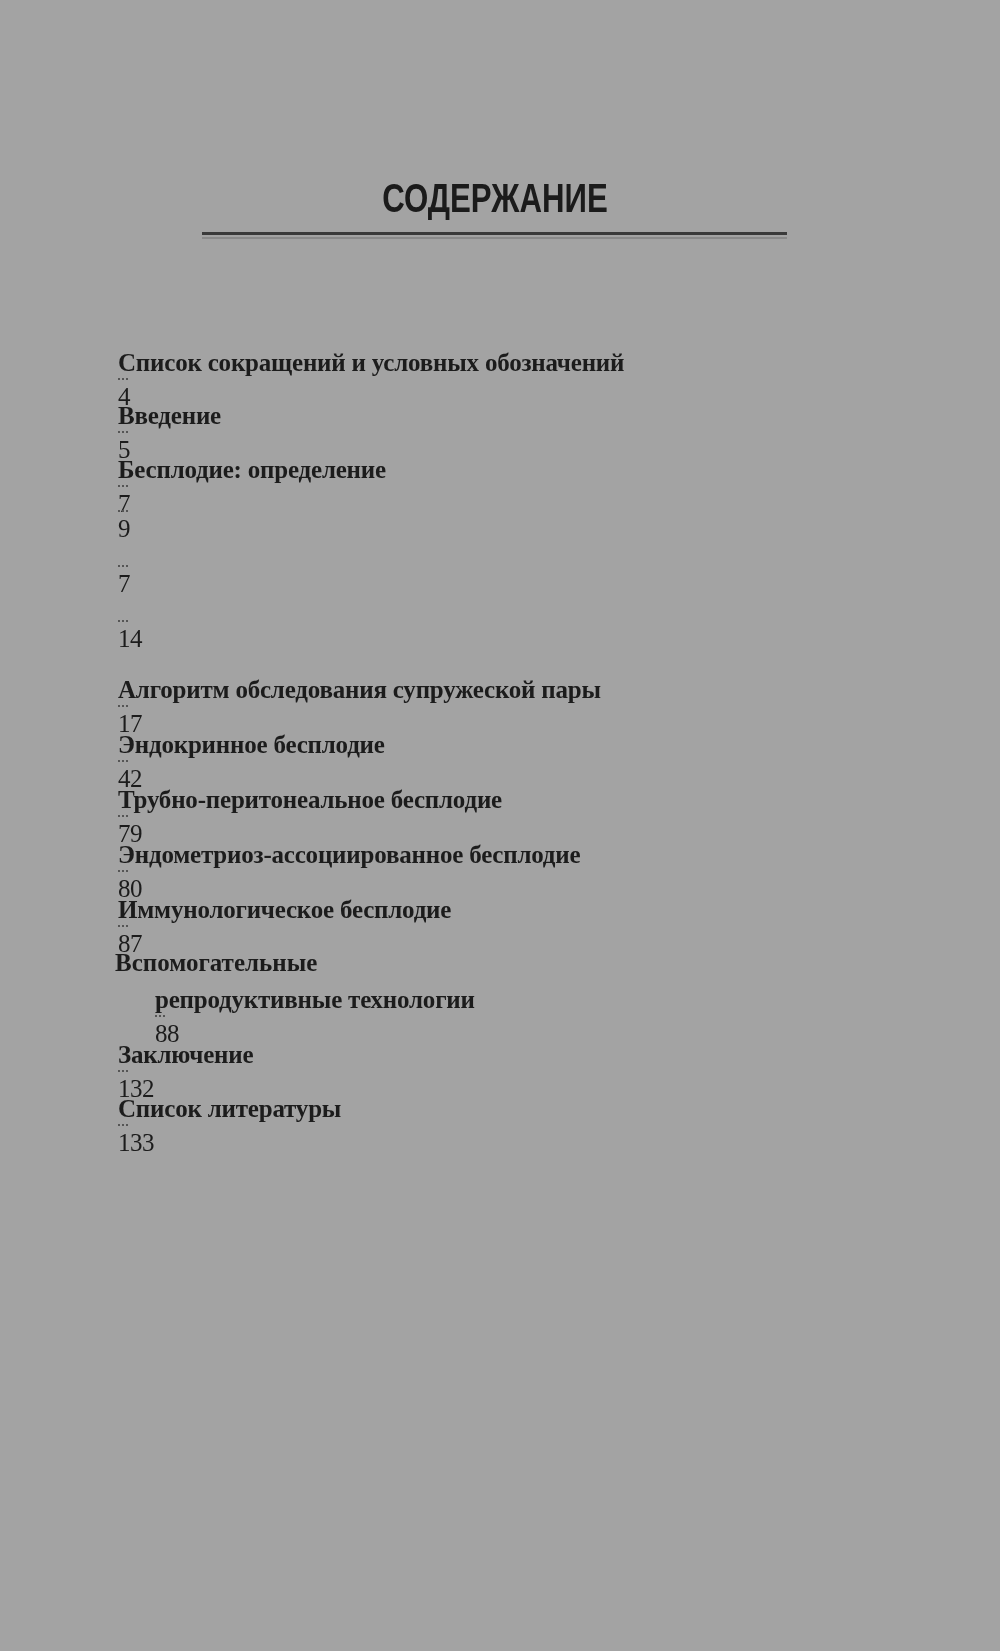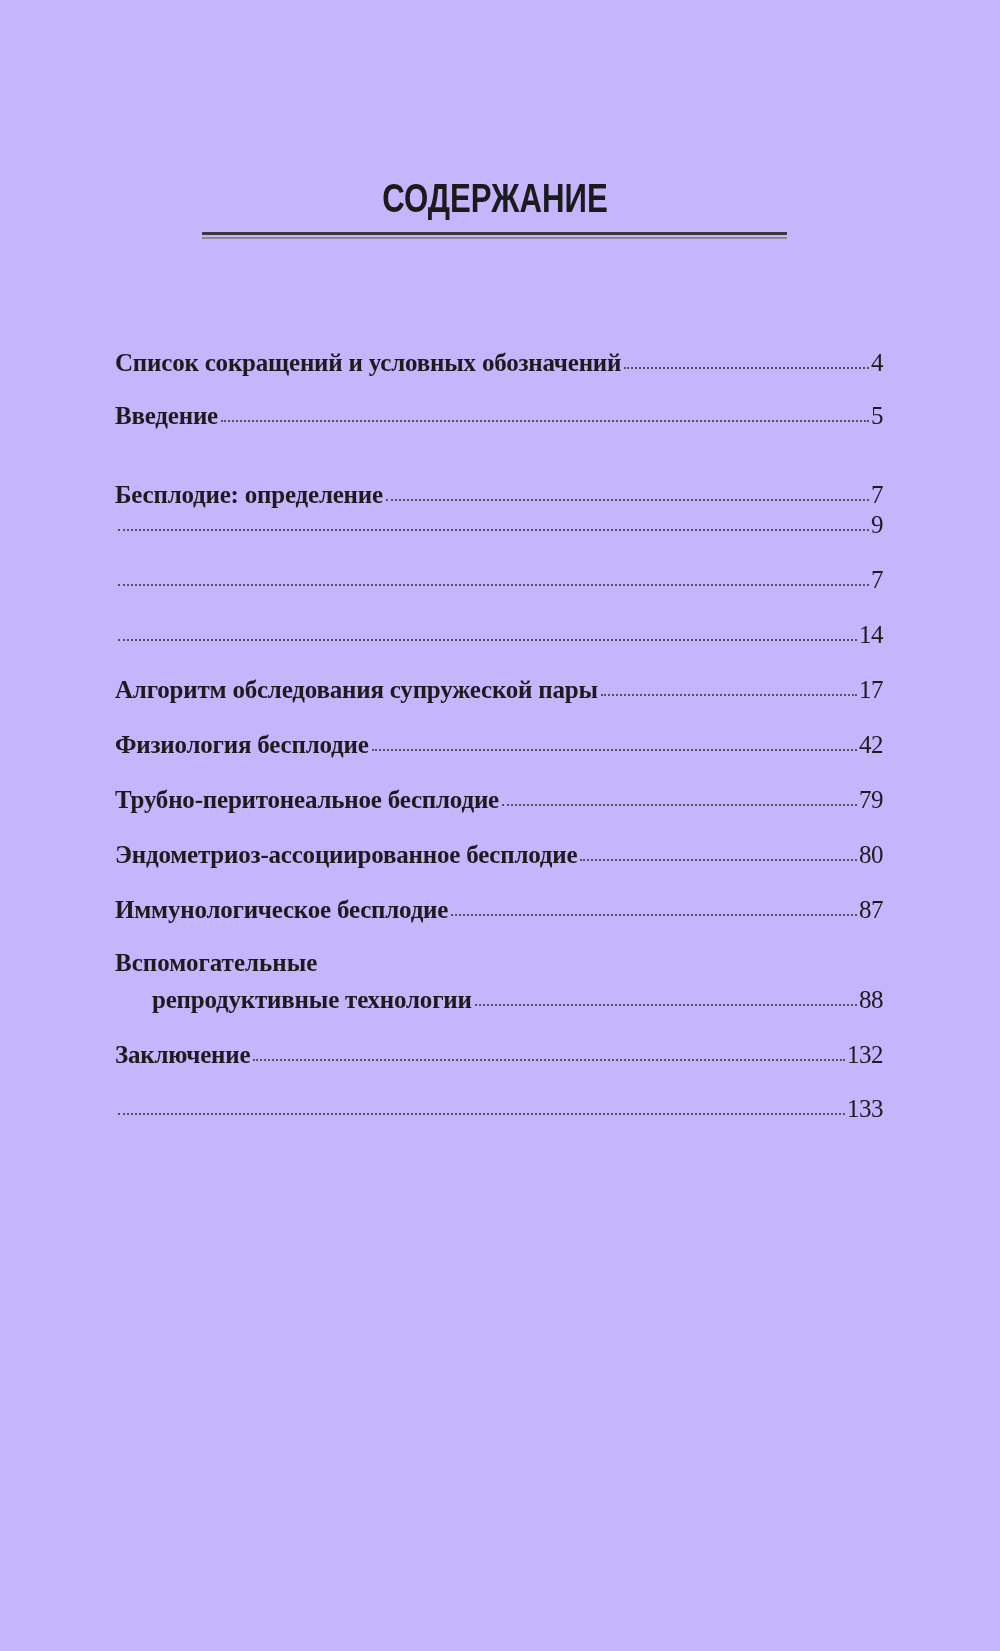--- a/index.html
+++ b/index.html
@@ -1,33 +1,33 @@
 <!DOCTYPE html>
 <html><head>
 <meta charset="utf-8">
 <style>
   html, body { margin: 0; padding: 0; background: #ffffff; }
   body { width: 1000px; height: 1651px; position: relative; overflow: hidden; color: #1a1a1a; }
-  .page { position: absolute; left: 0; top: 0; width: 1000px; height: 1651px; background: #c4b5fd; }
+  .page { position: absolute; left: 0; top: 0; width: 1000px; height: 1651px; background: #a3a3a3; }
   .title {
     position: absolute; left: 0; width: 990px; top: 176px; text-align: center;
     font-family: "Liberation Sans", sans-serif; font-weight: bold; font-size: 40px;
     letter-spacing: 0px; transform: scaleX(0.78); transform-origin: 495px 0;
     color: #1b1b1b; line-height: 44px;
   }
   .rule {
     position: absolute; left: 202px; width: 585px; top: 232px; height: 7px;
   }
   .rule .l1 { position: absolute; left: 0; right: 0; top: 0; height: 3px; background: #3a3a3a; }
   .rule .l2 { position: absolute; left: 0; right: 0; top: 5px; height: 2px; background: #8a8a8a; }
   .toc { position: absolute; left: 115px; width: 768px; top: 0; }
   .row {
     position: absolute; left: 0; width: 768px; display: flex; align-items: baseline;
     font-family: "Liberation Serif", serif; font-weight: bold; font-size: 25px;
-    line-height: 30px; color: #1c1c1c; white-space: nowrap;
+    line-height: 30px; color: #1c1c1c; white-space: nowrap; flex-direction: column;
   }
   .row .label { flex: 0 0 auto; letter-spacing: -0.2px; }
   .row .dots {
     flex: 1 1 auto; margin: 0 2px 0 3px; height: 2px; align-self: baseline;
     border-bottom: 2px dotted #555; transform: translateY(-2px); min-width: 10px;
   }
   .row .page-num { flex: 0 0 auto; font-weight: normal; font-size: 25px; letter-spacing: -0.5px; }
   .row-pre {
     position: absolute; left: 0; font-family: "Liberation Serif", serif; font-weight: bold;
     font-size: 25px; line-height: 30px; color: #1c1c1c; white-space: nowrap;
@@ -48,21 +48,21 @@
     <div class="row" style="top:348px">
       <span class="label">Список сокращений и условных обозначений</span>
       <span class="dots"></span>
       <span class="page-num">4</span>
     </div>
     <div class="row" style="top:401px">
       <span class="label">Введение</span>
       <span class="dots"></span>
       <span class="page-num">5</span>
     </div>
-    <div class="row" style="top:480px">
+    <div class="row" style="top:455px">
       <span class="label">Бесплодие: определение</span>
       <span class="dots"></span>
       <span class="page-num">7</span>
     </div>
     <div class="row" style="top:510px">
       <span class="dots"></span>
       <span class="page-num">9</span>
     </div>
     <div class="row" style="top:565px">
       <span class="dots"></span>
@@ -71,21 +71,21 @@
     <div class="row" style="top:620px">
       <span class="dots"></span>
       <span class="page-num">14</span>
     </div>
     <div class="row" style="top:675px">
       <span class="label">Алгоритм обследования супружеской пары</span>
       <span class="dots"></span>
       <span class="page-num">17</span>
     </div>
     <div class="row" style="top:730px">
-      <span class="label">Физиология бесплодие</span>
+      <span class="label">Эндокринное бесплодие</span>
       <span class="dots"></span>
       <span class="page-num">42</span>
     </div>
     <div class="row" style="top:785px">
       <span class="label">Трубно-перитонеальное бесплодие</span>
       <span class="dots"></span>
       <span class="page-num">79</span>
     </div>
     <div class="row" style="top:840px">
       <span class="label">Эндометриоз-ассоциированное бесплодие</span>
@@ -102,17 +102,18 @@
       <span class="label">репродуктивные технологии</span>
       <span class="dots"></span>
       <span class="page-num">88</span>
     </div>
     <div class="row" style="top:1040px">
       <span class="label">Заключение</span>
       <span class="dots"></span>
       <span class="page-num">132</span>
     </div>
     <div class="row" style="top:1094px">
+      <span class="label">Список литературы</span>
       <span class="dots"></span>
       <span class="page-num">133</span>
     </div>
   </div>
 </div>
 
 </body></html>

